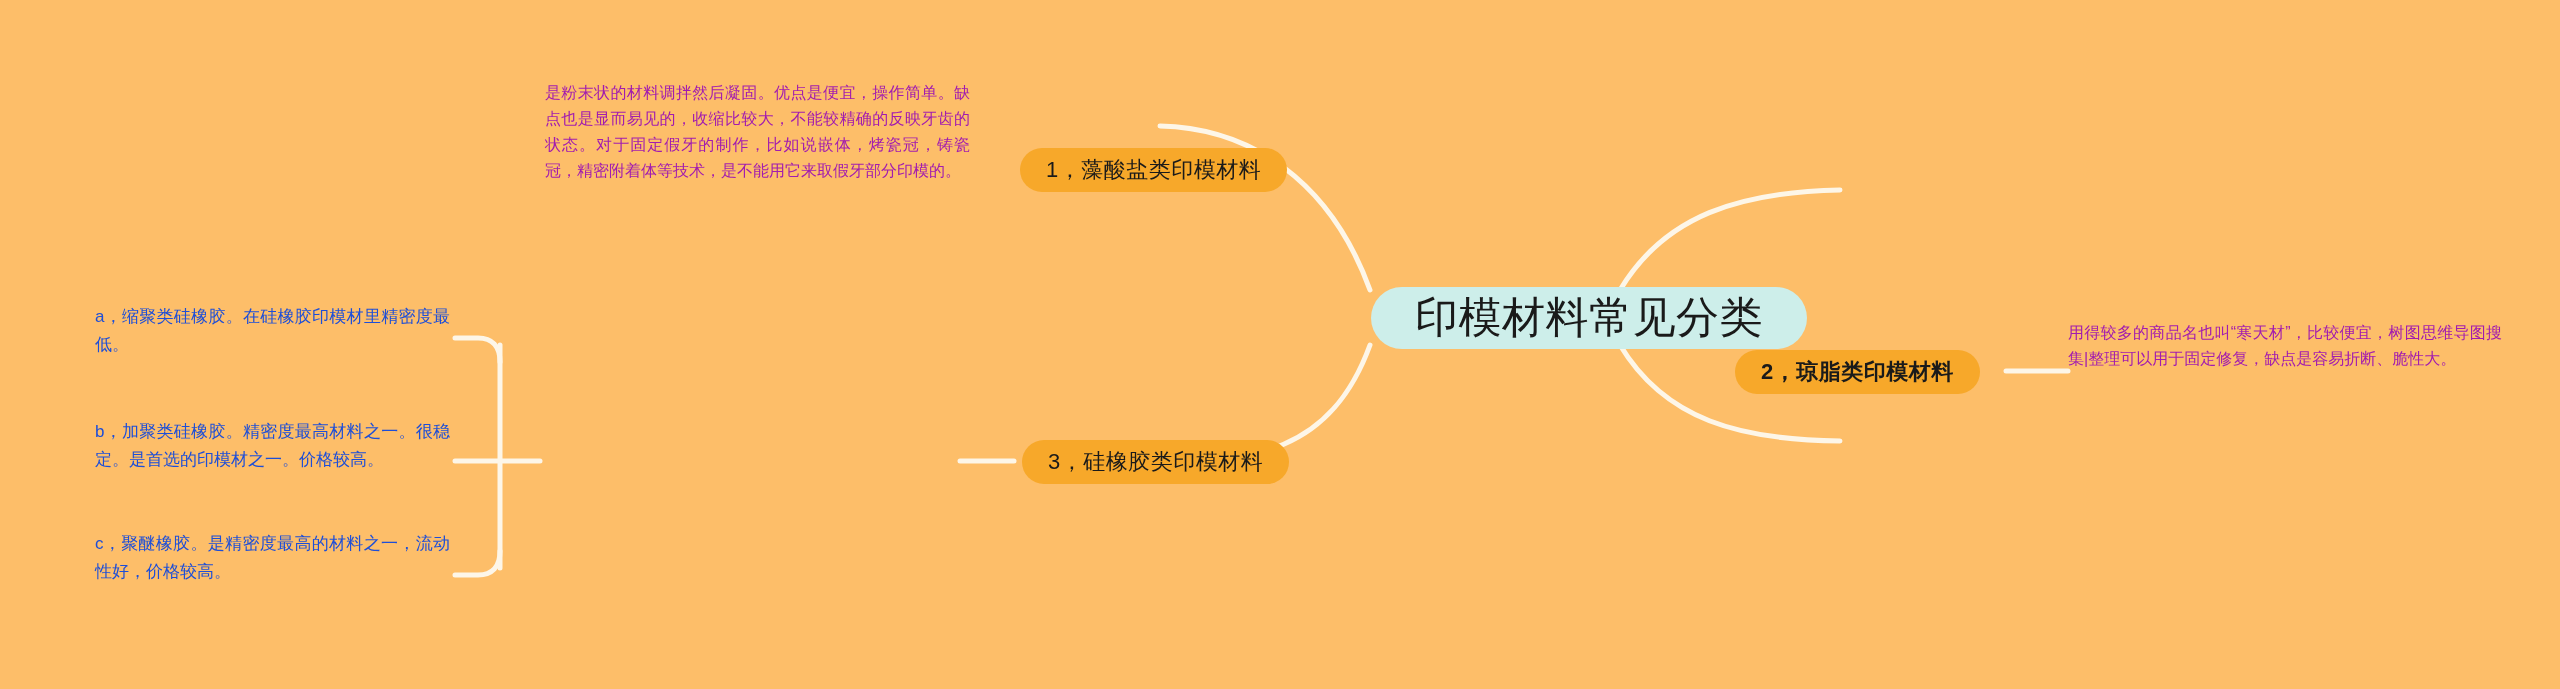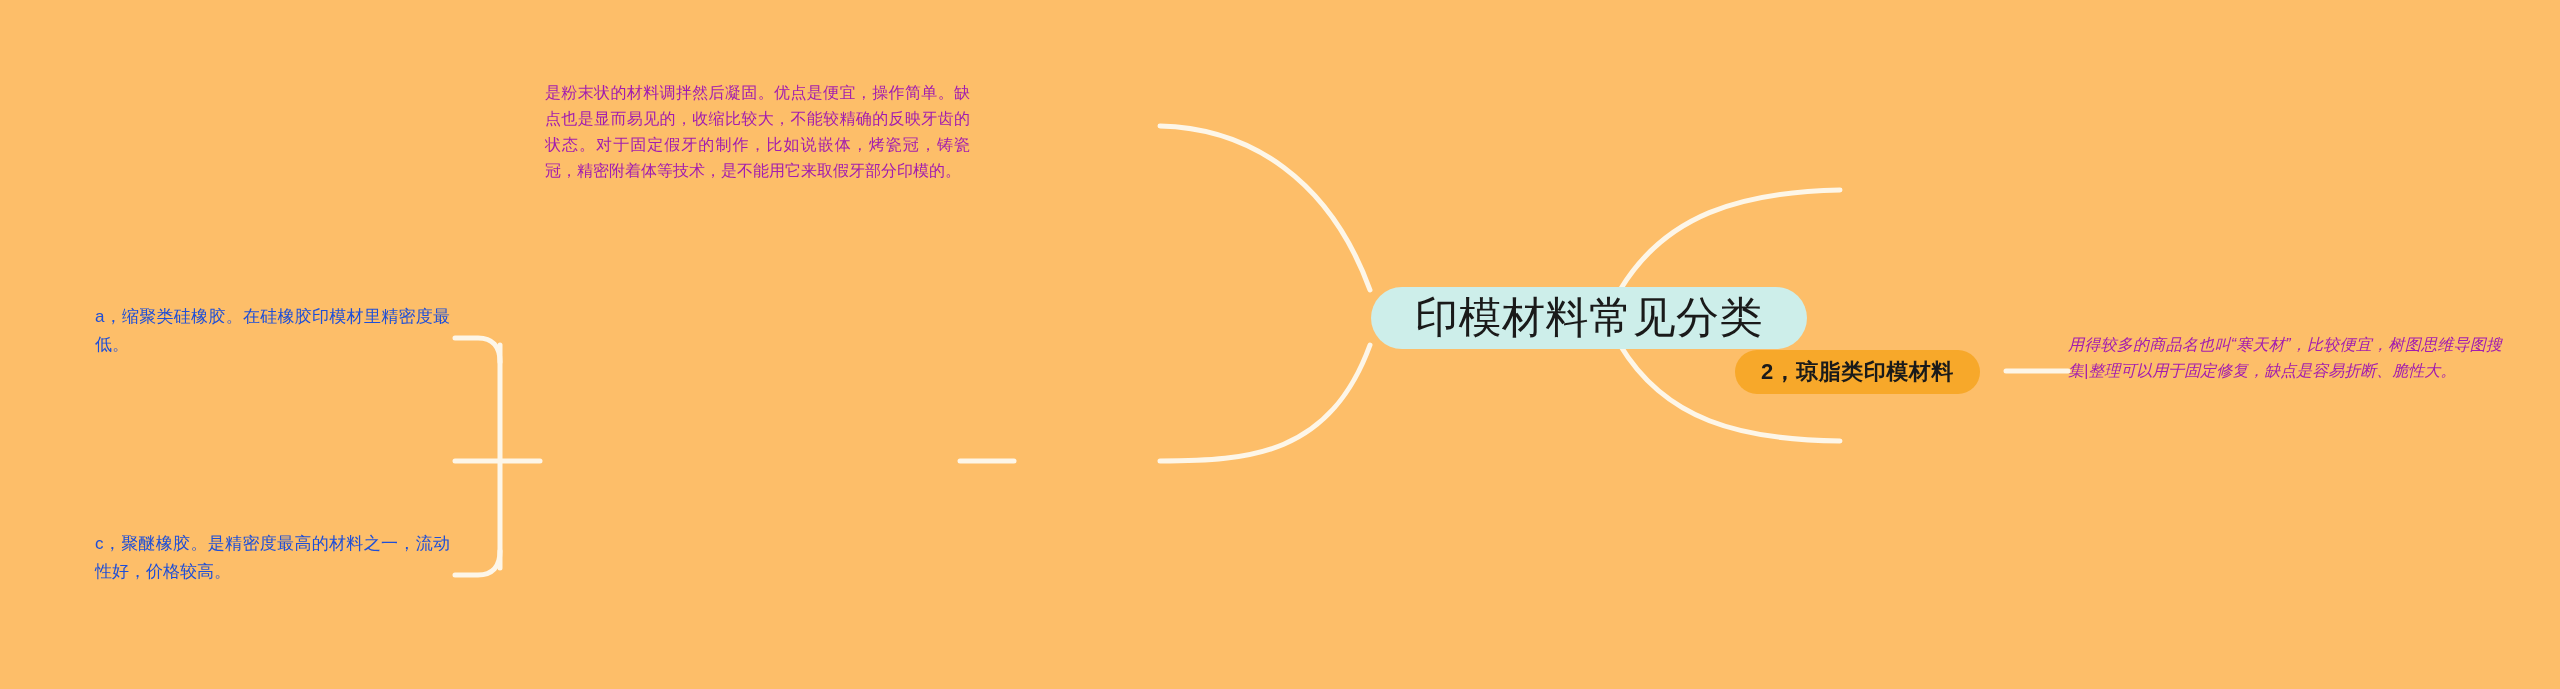--- a/index.html
+++ b/index.html
@@ -94,30 +94,37 @@
       <path d="M 500 362 C 500 346 492 338 478 338 L 455 338"></path>
       <path d="M 500 551 C 500 567 492 575 478 575 L 455 575"></path>
       <path d="M 500 461 L 455 461"></path>
     </g>
   </svg>
 
   <div class="node node-root" style="left:1371px; top:287px;">
     <span>印模材料常见分类</span>
   </div>
 
+  <div class="node node-branch" style="left:1020px; top:148px;">
+    <span>1，藻酸盐类印模材料</span>
+  </div>
 
 
   <div class="node node-branch" style="left:1735px; top:350px;font-weight:bold;">
     <span>2，琼脂类印模材料</span>
   </div>
 
+  <div class="node node-branch" style="left:1022px; top:440px;">
+    <span>3，硅橡胶类印模材料</span>
+  </div>
 
   <div class="leaf-text" style="left:545px; top:80px; width:425px;">是粉末状的材料调拌然后凝固。优点是便宜，操作简单。缺点也是显而易见的，收缩比较大，不能较精确的反映牙齿的状态。对于固定假牙的制作，比如说嵌体，烤瓷冠，铸瓷冠，精密附着体等技术，是不能用它来取假牙部分印模的。</div>
 
-  <div class="leaf-text" style="left:2068px; top:332px; width:434px;font-style:italic;">用得较多的商品名也叫“寒天材”，比较便宜，树图思维导图搜集|整理可以用于固定修复，缺点是容易折断、脆性大。</div>
+  <div class="leaf-text" style="left:2068px; top:320px; width:434px;">用得较多的商品名也叫“寒天材”，比较便宜，树图思维导图搜集|整理可以用于固定修复，缺点是容易折断、脆性大。</div>
 
 
   <div class="leaf-sub" style="left:95px; top:303px; width:355px;">a，缩聚类硅橡胶。在硅橡胶印模材里精密度最低。</div>
 
+  <div class="leaf-sub" style="left:95px; top:418px; width:355px;">b，加聚类硅橡胶。精密度最高材料之一。很稳定。是首选的印模材之一。价格较高。</div>
 
   <div class="leaf-sub" style="left:95px; top:530px; width:355px;">c，聚醚橡胶。是精密度最高的材料之一，流动性好，价格较高。</div>
 
 </div>
 
 </body></html>

